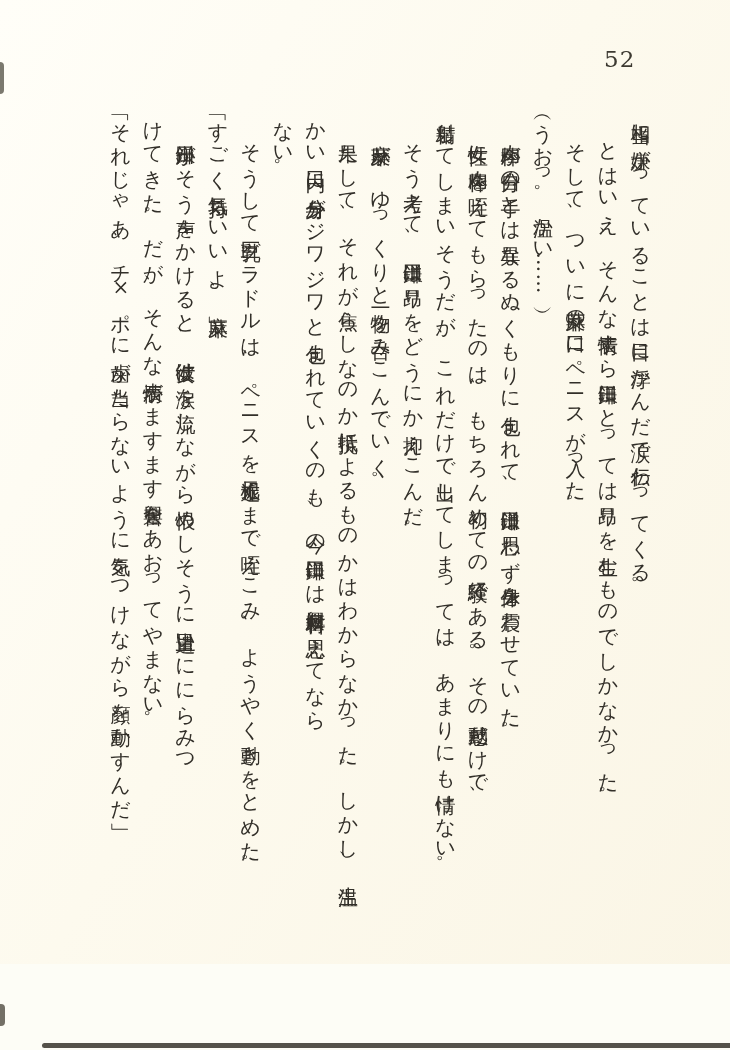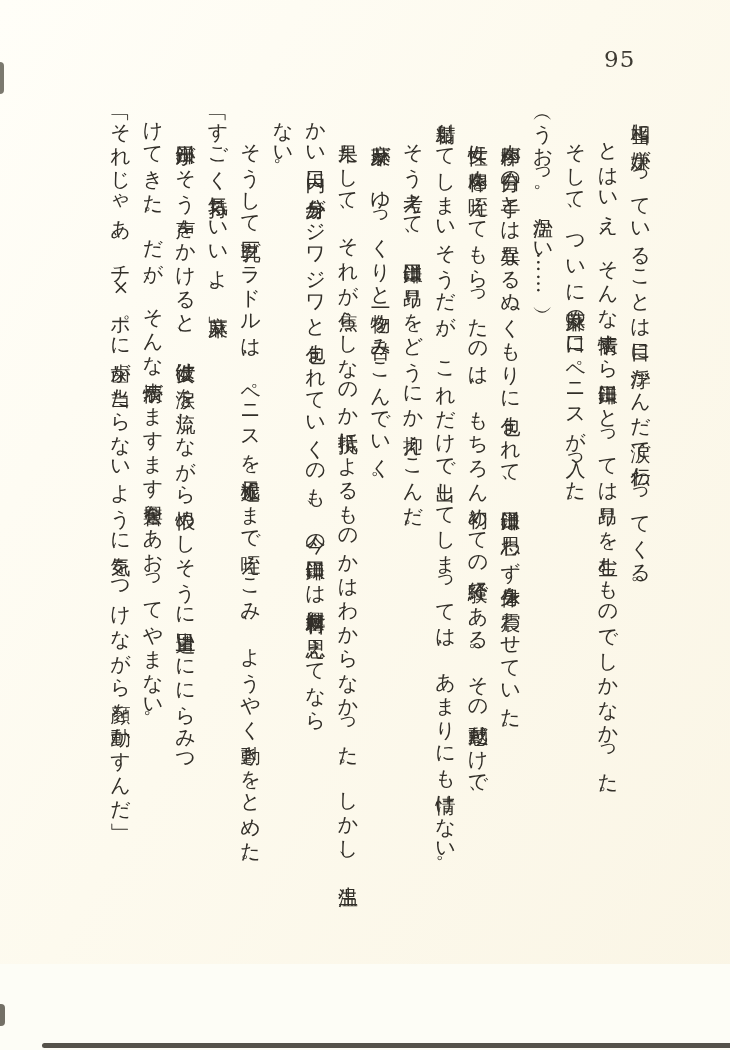--- a/index.html
+++ b/index.html
@@ -74,21 +74,21 @@
     width: 5px;
     height: 22px;
     background: #5a574c;
     border-radius: 0 4px 4px 0;
     opacity: 0.85;
   }
 </style>
 </head>
 <body>
 
-<div class="page-number">95</div>
+<div class="page-number">52</div>
 
 <div class="text-block">
   <p>相当に嫌がっていることは目に浮かんだ涙で伝わってくる。</p>
   <p>　とはいえ、そんな表情すら鎌田にとっては昂りを生むものでしかなかった。</p>
   <p>　そして、ついに麻菜の口にペニスが入った。</p>
   <p>（うおっ。温かい……）</p>
   <p>　肉棒が自分の手とは異なるぬくもりに包まれて、鎌田は思わず身体を震わせていた。</p>
   <p>　女性に肉棒を咥えてもらったのは、もちろん初めての経験である。その感動だけで、</p>
   <p>射精してしまいそうだが、これだけで出してしまっては、あまりにも情けない。</p>
   <p>　そう考えて、鎌田は昂りをどうにか抑えこんだ。</p>

